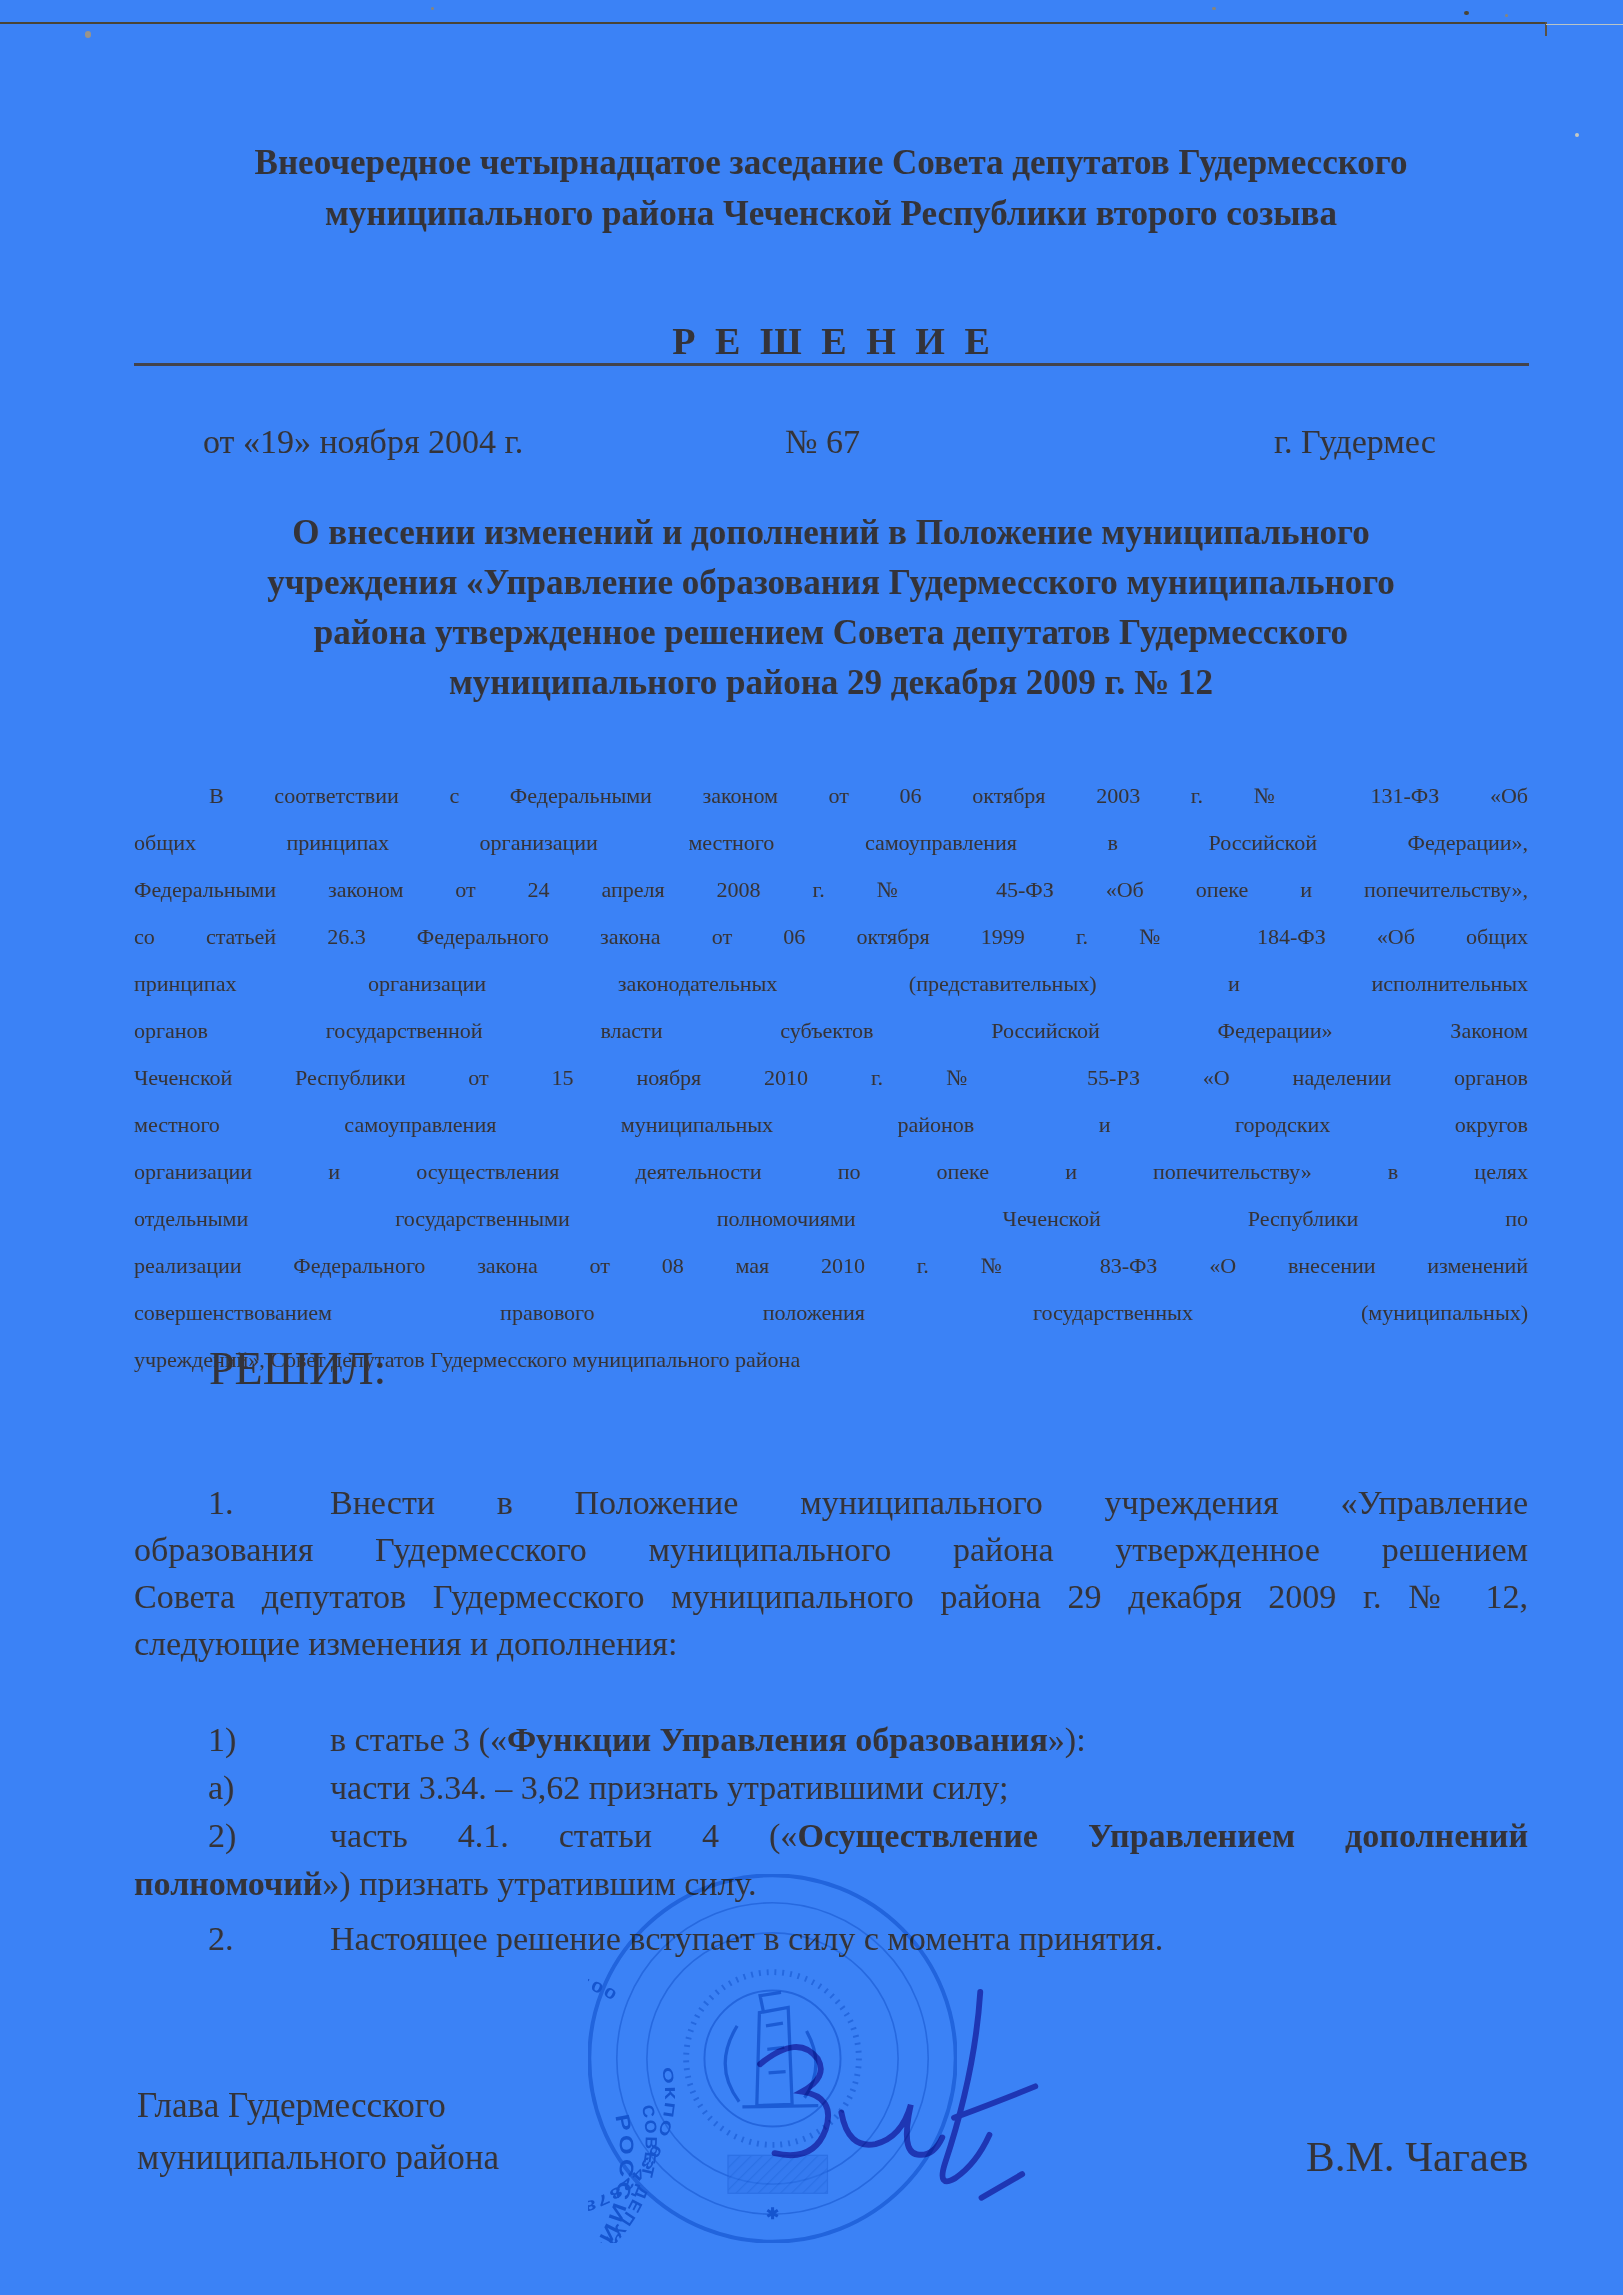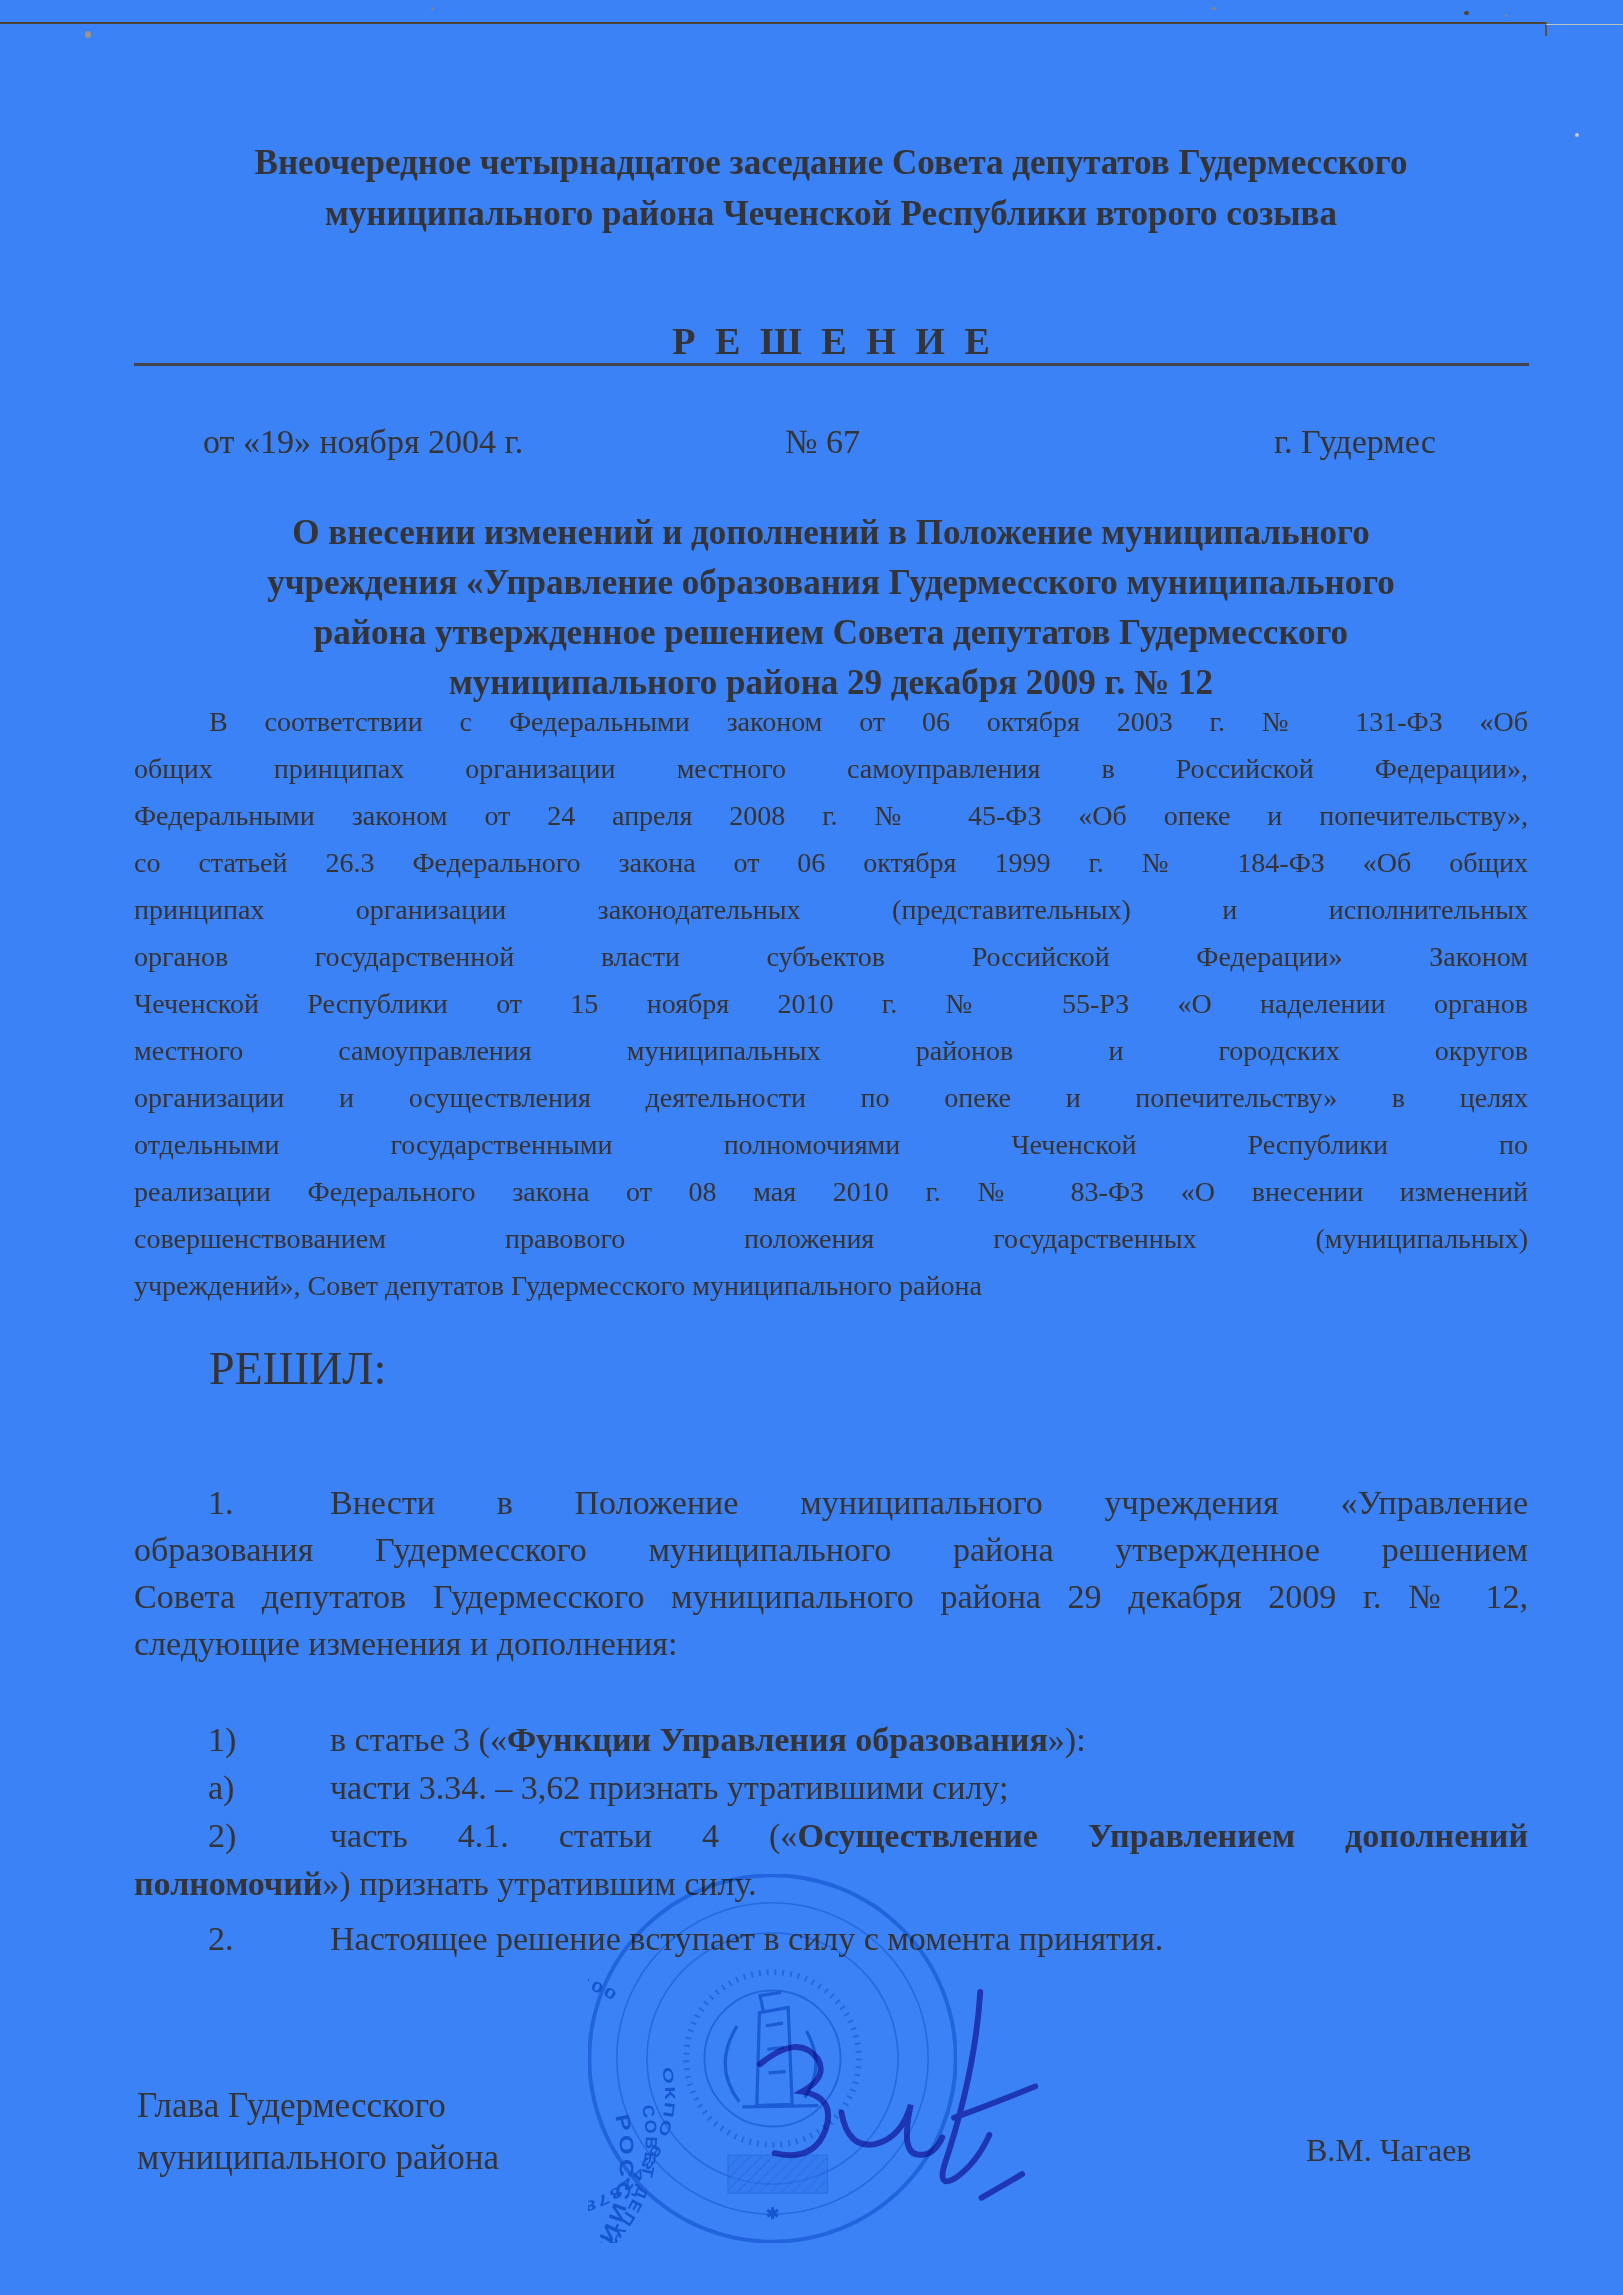--- a/index.html
+++ b/index.html
@@ -29,38 +29,38 @@
   .content{position:absolute;left:134px;width:1394px;}
   .hdr{top:137px;text-align:center;font-weight:bold;font-size:35px;line-height:51px;}
   .doctitle{top:319px;text-align:center;font-weight:bold;font-size:38px;letter-spacing:19.6px;text-indent:19.6px;}
   .rule{position:absolute;top:363px;left:134px;width:1395px;height:2.6px;background:#43434b;}
   .meta{top:423px;height:46px;font-size:34px;}
   .meta .date{position:absolute;left:69px;}
   .meta .num{position:absolute;left:651px;}
   .meta .place{position:absolute;left:1140px;}
   .subject{top:508px;text-align:center;font-weight:bold;font-size:35px;line-height:50px;}
 
-  .body-par{top:698px;font-size:28px;line-height:47px;}
+  .body-par{top:772px;font-size:22px;line-height:47px;}
   .line{min-height:47px;}
   .stretch{text-align:justify;text-align-last:justify;}
   .indent{padding-left:75px;}
 
   .resolved{top:1342px;font-size:46px;}
   .clause1{top:1479px;font-size:34px;line-height:47px;}
   .subclauses{top:1716px;font-size:34px;line-height:48px;}
   .clause2{top:1920px;font-size:34px;}
 
   .mline{display:flex;}
   .mk{flex:0 0 122px;margin-left:74px;}
   .mtxt{flex:1 1 auto;}
   .mstretch{text-align:justify;text-align-last:justify;}
   .b{font-weight:bold;}
 
   .sig-title{position:absolute;left:137px;top:2080px;font-size:35px;line-height:52px;}
-  .sig-name{position:absolute;left:1306px;top:2132px;font-size:32px;}
+  .sig-name{position:absolute;left:1306px;top:2132px;font-size:43px;}
 
   .stamp{position:absolute;left:588px;top:1874px;width:369px;height:369px;mix-blend-mode:multiply;opacity:.92;}
   .autograph{position:absolute;left:713px;top:1954px;width:393px;height:308px;mix-blend-mode:multiply;}
 </style>
 </head>
 <body>
 
 <div class="paper">
 
   <div class="edge-line"></div>

